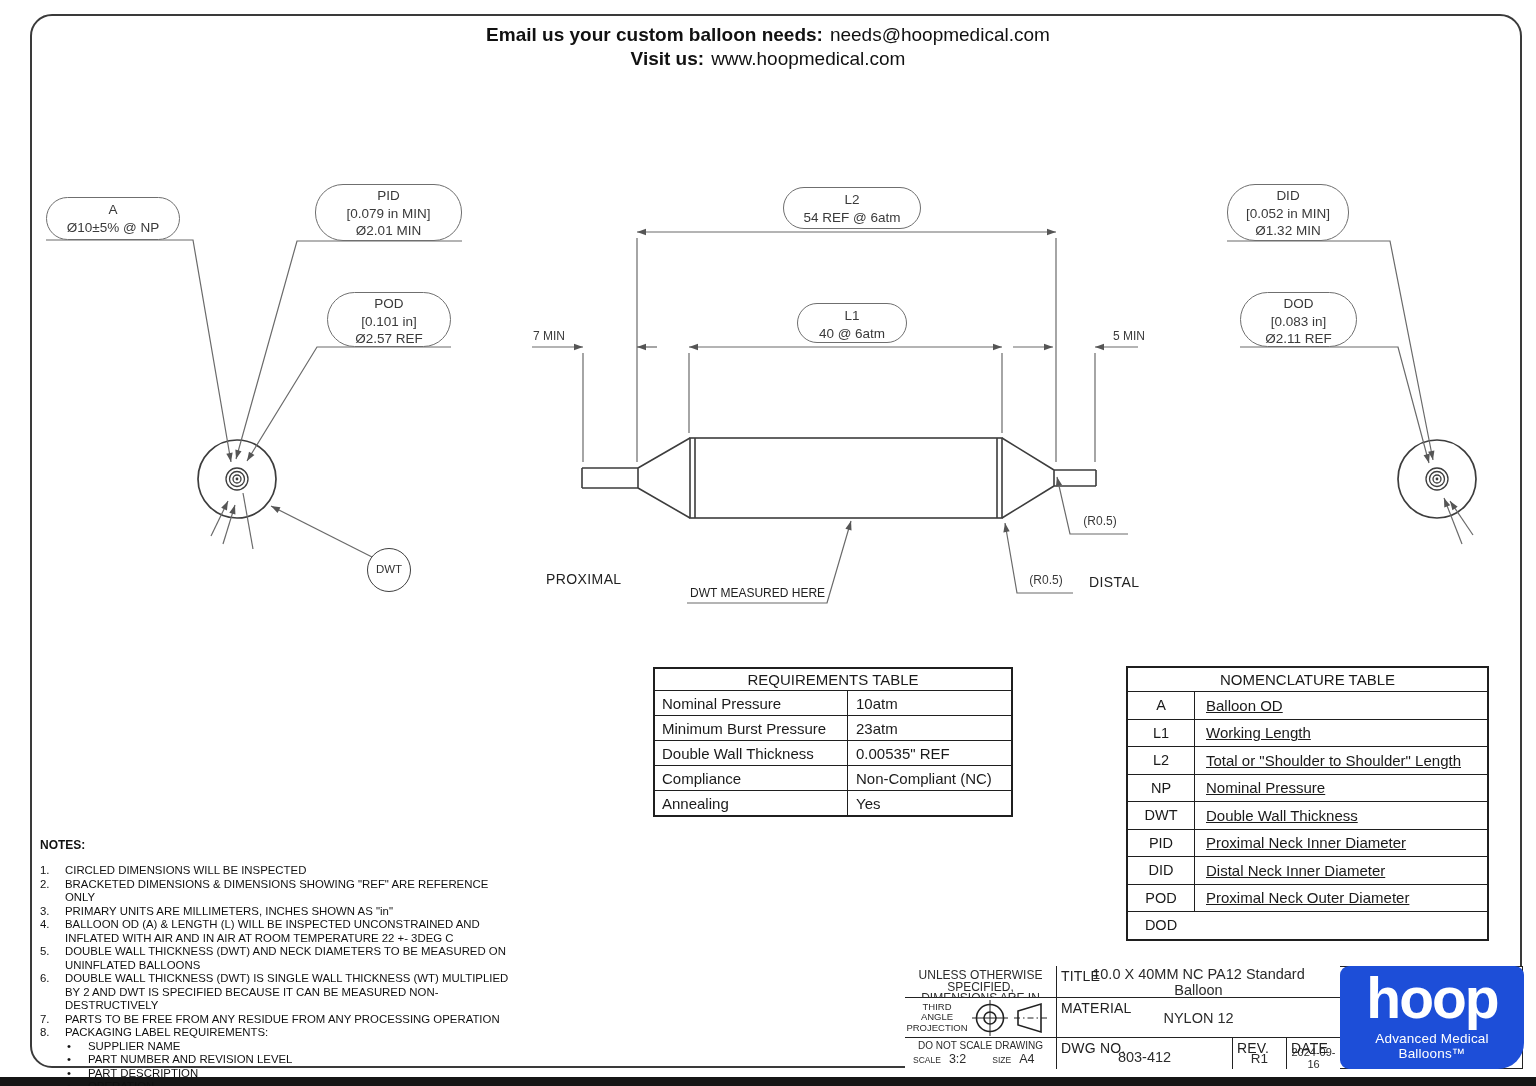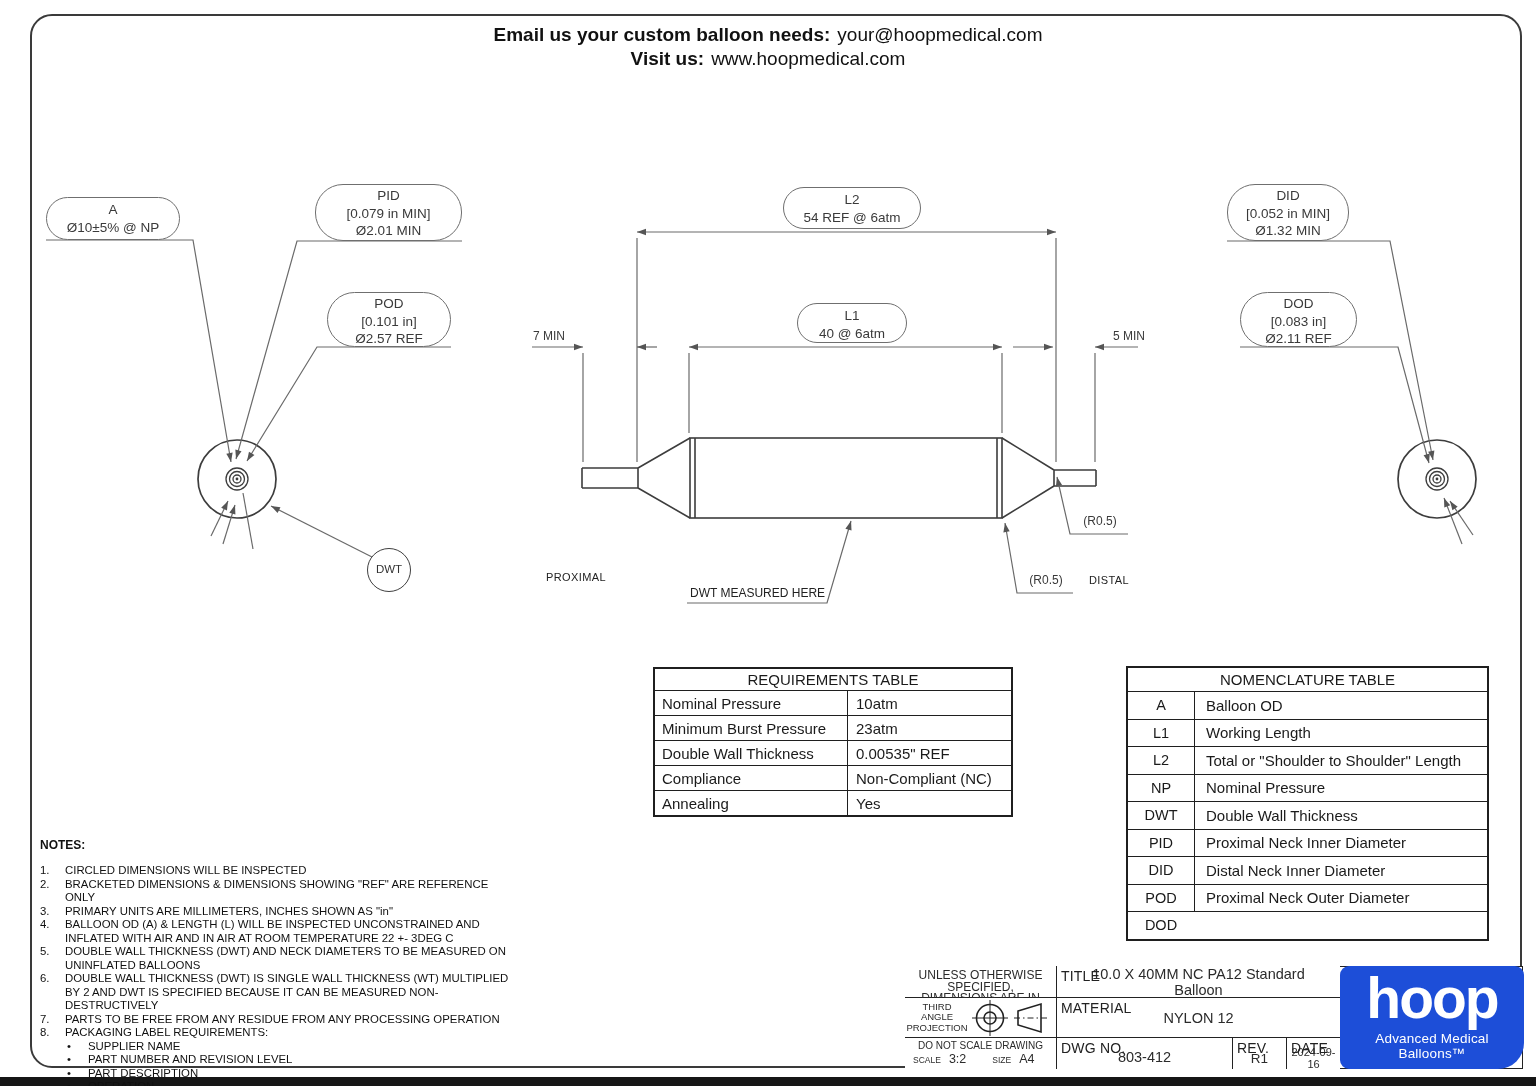--- a/index.html
+++ b/index.html
@@ -19,37 +19,37 @@
   .stadium{position:absolute;z-index:3;background:#fff;border:1.5px solid #6f6f6f;
         box-sizing:border-box;text-align:center;color:#3a3a3a;font-size:13.5px;}
   .st2{border-radius:22px;line-height:18px;padding-top:3px;}
   .st3{border-radius:28px;line-height:17.5px;padding-top:2px;}
   .dwt-circle{position:absolute;z-index:3;width:44px;height:44px;border:1.6px solid #3f3f3f;
         border-radius:50%;background:#fff;box-sizing:border-box;text-align:center;
         line-height:41px;font-size:11.5px;color:#333;}
 
   
   .dim-label{position:absolute;z-index:2;font-size:12px;color:#3a3a3a;text-align:center;}
-  .part-label{position:absolute;z-index:2;font-size:11px;color:#222;letter-spacing:.4px;}
+  .part-label{position:absolute;z-index:2;font-size:14px;color:#222;letter-spacing:.4px;}
   .dwt-note{position:absolute;z-index:2;font-size:12px;color:#222;}
 
   
   .dtable{position:absolute;z-index:3;background:#fff;border:2px solid #1f1f1f;box-sizing:border-box;
         font-size:15px;color:#1a1a1a;}
   .dtable .t-header{text-align:center;}
   .req{left:653px;top:667px;width:360px;}
   .req .t-header{height:21px;line-height:21px;}
   .req .t-row{display:flex;border-top:1.5px solid #1f1f1f;height:25px;box-sizing:border-box;}
   .req .t-label{width:185px;padding-left:7px;display:flex;align-items:center;}
   .req .t-value{flex:1;border-left:1.5px solid #1f1f1f;padding-left:8px;display:flex;align-items:center;}
   .nom{left:1126px;top:666px;width:363px;}
   .nom .t-header{height:23px;line-height:23px;}
   .nom .t-row{display:flex;border-top:1.5px solid #1f1f1f;height:27.5px;box-sizing:border-box;}
   .nom .t-code{width:66px;display:flex;align-items:center;justify-content:center;font-size:14.5px;}
-  .nom .t-desc{flex:1;border-left:1.5px solid #1f1f1f;padding-left:11px;display:flex;align-items:center;}
+  .nom .t-desc{flex:1;border-left:1.5px solid #1f1f1f;padding-left:11px;display:flex;align-items:center;text-decoration:underline;}
 
   
   .notes{position:absolute;left:40px;top:838px;width:478px;z-index:2;color:#111;}
   .notes .n-title{font-size:12px;font-weight:bold;margin-bottom:12px;}
   .n-item{display:flex;font-size:11.4px;line-height:13.5px;}
   .n-num{width:25px;flex:none;}
   .n-txt{flex:1;}
   .n-bullet{display:flex;font-size:11.4px;line-height:13.5px;margin-left:27px;}
   .n-dot{width:21px;flex:none;}
   .n-dot::before{content:"\2022";}
@@ -68,21 +68,21 @@
 </style>
 </head>
 <body>
 
 <div class="page">
 
   <div class="page-border"></div>
   <div class="bottom-bar"></div>
 
   <div class="hdr" style="top:24px;">
-    <b>Email us your custom balloon needs:</b><span class="val">your@hoopmedical.com</span>
+    <b>Email us your custom balloon needs:</b><span class="val">needs@hoopmedical.com</span>
   </div>
   <div class="hdr" style="top:48px;">
     <b>Visit us:</b><span class="val">www.hoopmedical.com</span>
   </div>
 
   <svg class="draw" width="1536" height="1086" viewBox="0 0 1536 1086">
     <defs>
       <marker id="arw" viewBox="0 0 10 8" markerWidth="10" markerHeight="8" refX="9.5" refY="4" orient="auto-start-reverse" markerUnits="userSpaceOnUse">
         <path d="M0.5,0.8 L9.5,4 L0.5,7.2 Z" fill="#555"></path>
       </marker>

